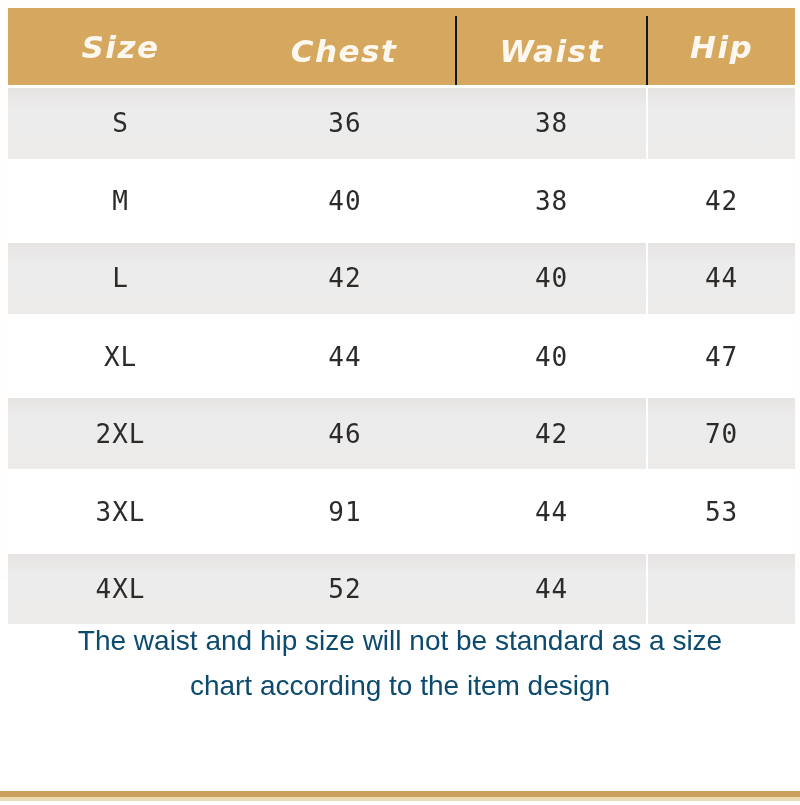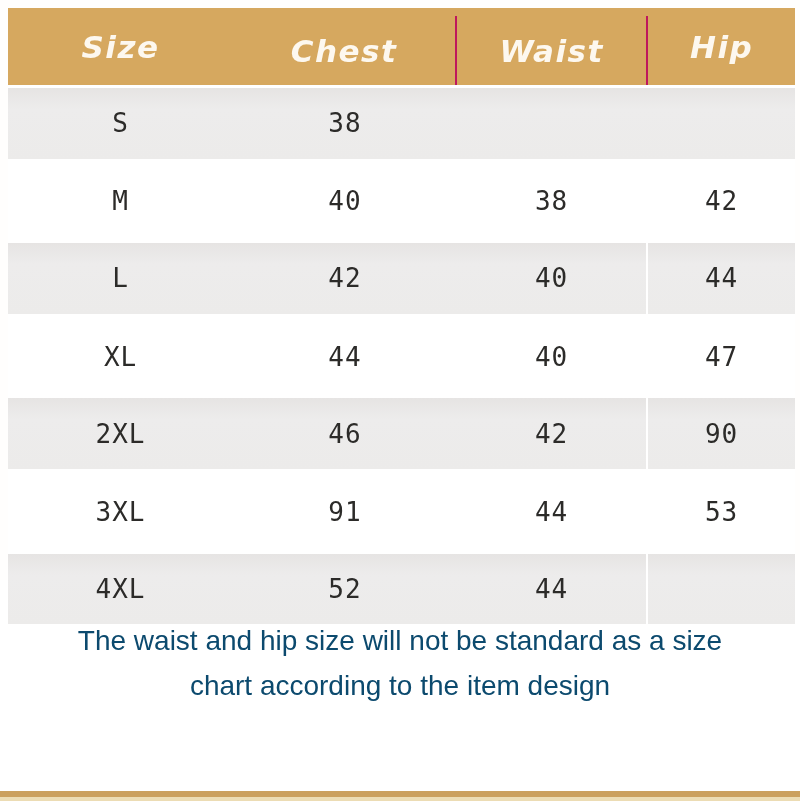--- a/index.html
+++ b/index.html
@@ -40,21 +40,21 @@
     color: #fdf8ef;
     font-family: "DejaVu Sans", sans-serif;
     font-weight: 800;
     font-style: italic;
     font-size: 31px;
     letter-spacing: 1.5px;
     box-sizing: border-box;
   }
   .thead .cell:nth-child(2),
   .thead .cell:nth-child(3) {
-    border-right: 2px solid #be185d;
+    border-right: 2px solid #0f172a;
     margin-top: 8px;
   }
   .trow {
     height: 77.6px;
   }
   .trow .cell {
     display: flex;
     align-items: center;
     justify-content: center;
     font-family: "DejaVu Sans Mono", monospace;
@@ -113,20 +113,21 @@
 
     <div class="grid-row thead">
       <div class="cell">Size</div>
       <div class="cell">Chest</div>
       <div class="cell">Waist</div>
       <div class="cell">Hip</div>
     </div>
 
     <div class="grid-row trow alt">
       <div class="cell">S</div>
+      <div class="cell">36</div>
       <div class="cell">38</div>
     </div>
 
     <div class="grid-row trow plain">
       <div class="cell">M</div>
       <div class="cell">40</div>
       <div class="cell">38</div>
       <div class="cell">42</div>
     </div>
 
@@ -141,21 +142,21 @@
       <div class="cell">XL</div>
       <div class="cell">44</div>
       <div class="cell">40</div>
       <div class="cell">47</div>
     </div>
 
     <div class="grid-row trow alt">
       <div class="cell">2XL</div>
       <div class="cell">46</div>
       <div class="cell">42</div>
-      <div class="cell">90</div>
+      <div class="cell">70</div>
     </div>
 
     <div class="grid-row trow plain">
       <div class="cell">3XL</div>
       <div class="cell">91</div>
       <div class="cell">44</div>
       <div class="cell">53</div>
     </div>
 
     <div class="grid-row trow alt">

